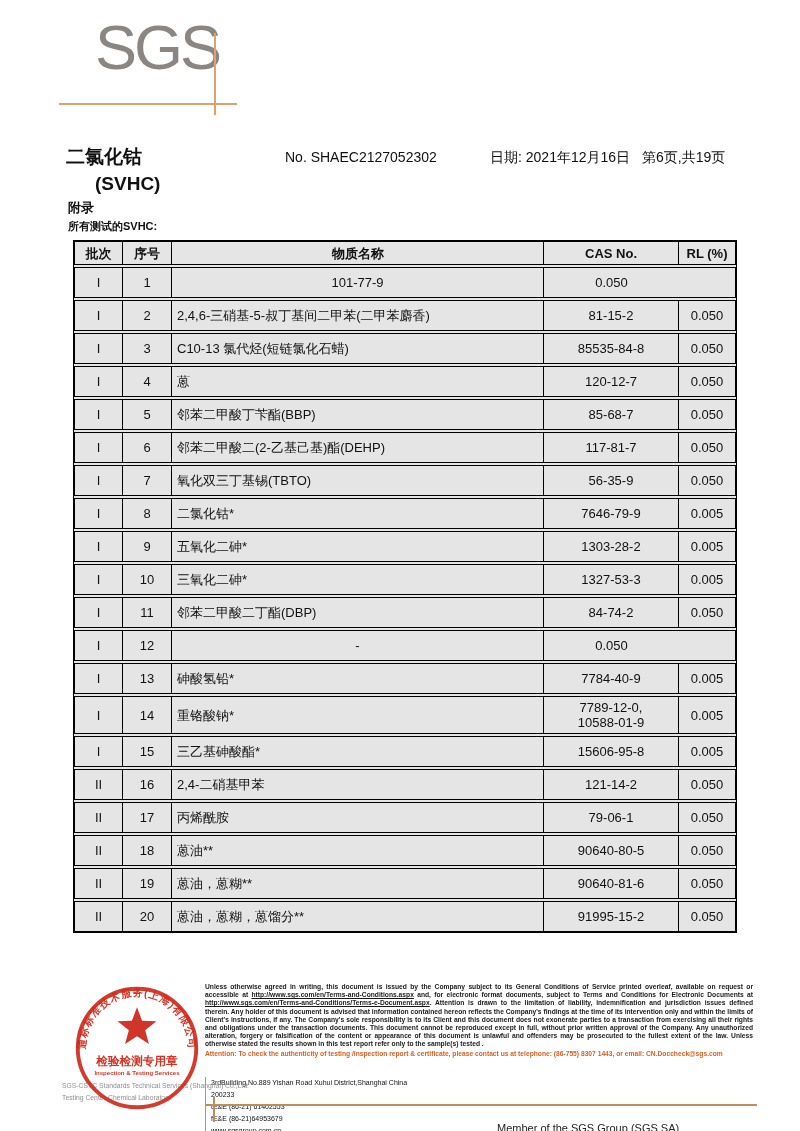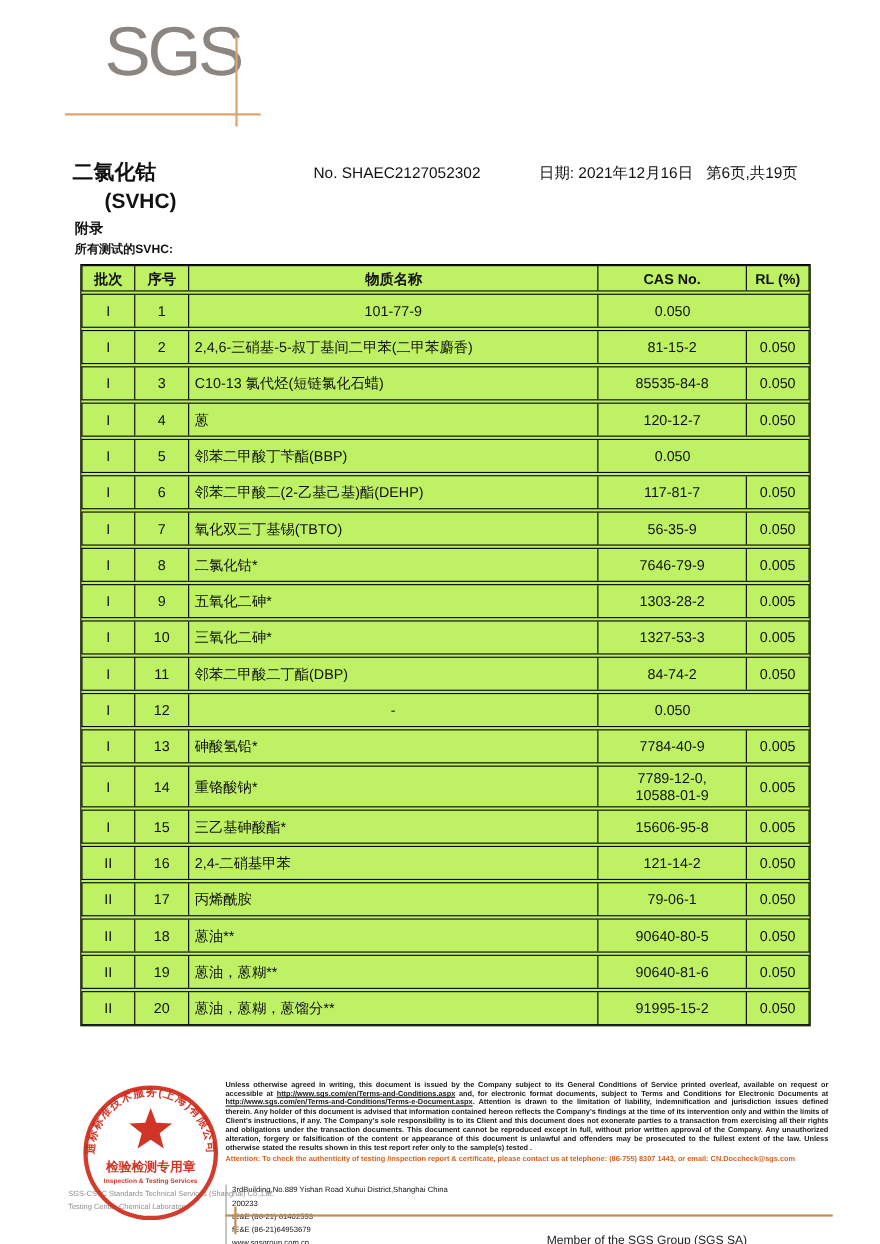--- a/index.html
+++ b/index.html
@@ -16,21 +16,21 @@
   
   .title-cn   { position:absolute; left:66px;  top:144px; font-size:19px; font-weight:bold; }
   .title-en   { position:absolute; left:65px;  top:173px; font-size:19px; font-weight:bold;margin-left:30px; }
   .report-no  { position:absolute; left:285px; top:149px; font-size:14px; }
   .date-text  { position:absolute; left:490px; top:149px; font-size:14px; }
   .page-info  { position:absolute; left:642px; top:149px; font-size:14px; }
   .appendix   { position:absolute; left:68px;  top:199px; font-size:13px; font-weight:bold; }
   .subtitle   { position:absolute; left:68px;  top:219px; font-size:11px; font-weight:bold; }
   
   .svhc-table { position:absolute; left:73px; top:240px; width:664px;
-    display:flex; flex-direction:column; gap:2px; border:1px solid #000; background:#bef264; }
+    display:flex; flex-direction:column; gap:2px; border:1px solid #000; background:#e5e5e5; }
   .trow { display:grid; grid-template-columns:48px 49px 372px 135px 56px;
     border:1px solid #000; min-height:31px; }
   .trow.thead { min-height:24px; font-weight:bold; }
   .tcell { border-right:1px solid #000; display:flex; align-items:center; justify-content:center;
     font-size:13px; line-height:15px; padding:3px 4px; text-align:center; }
   .tcell:last-child { border-right:none; }
   .tcell.c-name { justify-content:flex-start; text-align:left; padding-left:5px; }
   .tcell.c-cas  { white-space:pre-line; }
   
   .print-line { position:absolute; left:62px; font-size:6.8px; color:#8f8f8f; white-space:nowrap; z-index:1; }
@@ -93,20 +93,21 @@
       </div><div class="trow">
         <div class="tcell c-batch">I</div>
         <div class="tcell c-no">4</div>
         <div class="tcell c-name">蒽</div>
         <div class="tcell c-cas">120-12-7</div>
         <div class="tcell c-rl">0.050</div>
       </div><div class="trow">
         <div class="tcell c-batch">I</div>
         <div class="tcell c-no">5</div>
         <div class="tcell c-name">邻苯二甲酸丁苄酯(BBP)</div>
+        <div class="tcell c-cas">85-68-7</div>
         <div class="tcell c-rl">0.050</div>
       </div><div class="trow">
         <div class="tcell c-batch">I</div>
         <div class="tcell c-no">6</div>
         <div class="tcell c-name">邻苯二甲酸二(2-乙基己基)酯(DEHP)</div>
         <div class="tcell c-cas">117-81-7</div>
         <div class="tcell c-rl">0.050</div>
       </div><div class="trow">
         <div class="tcell c-batch">I</div>
         <div class="tcell c-no">7</div>

